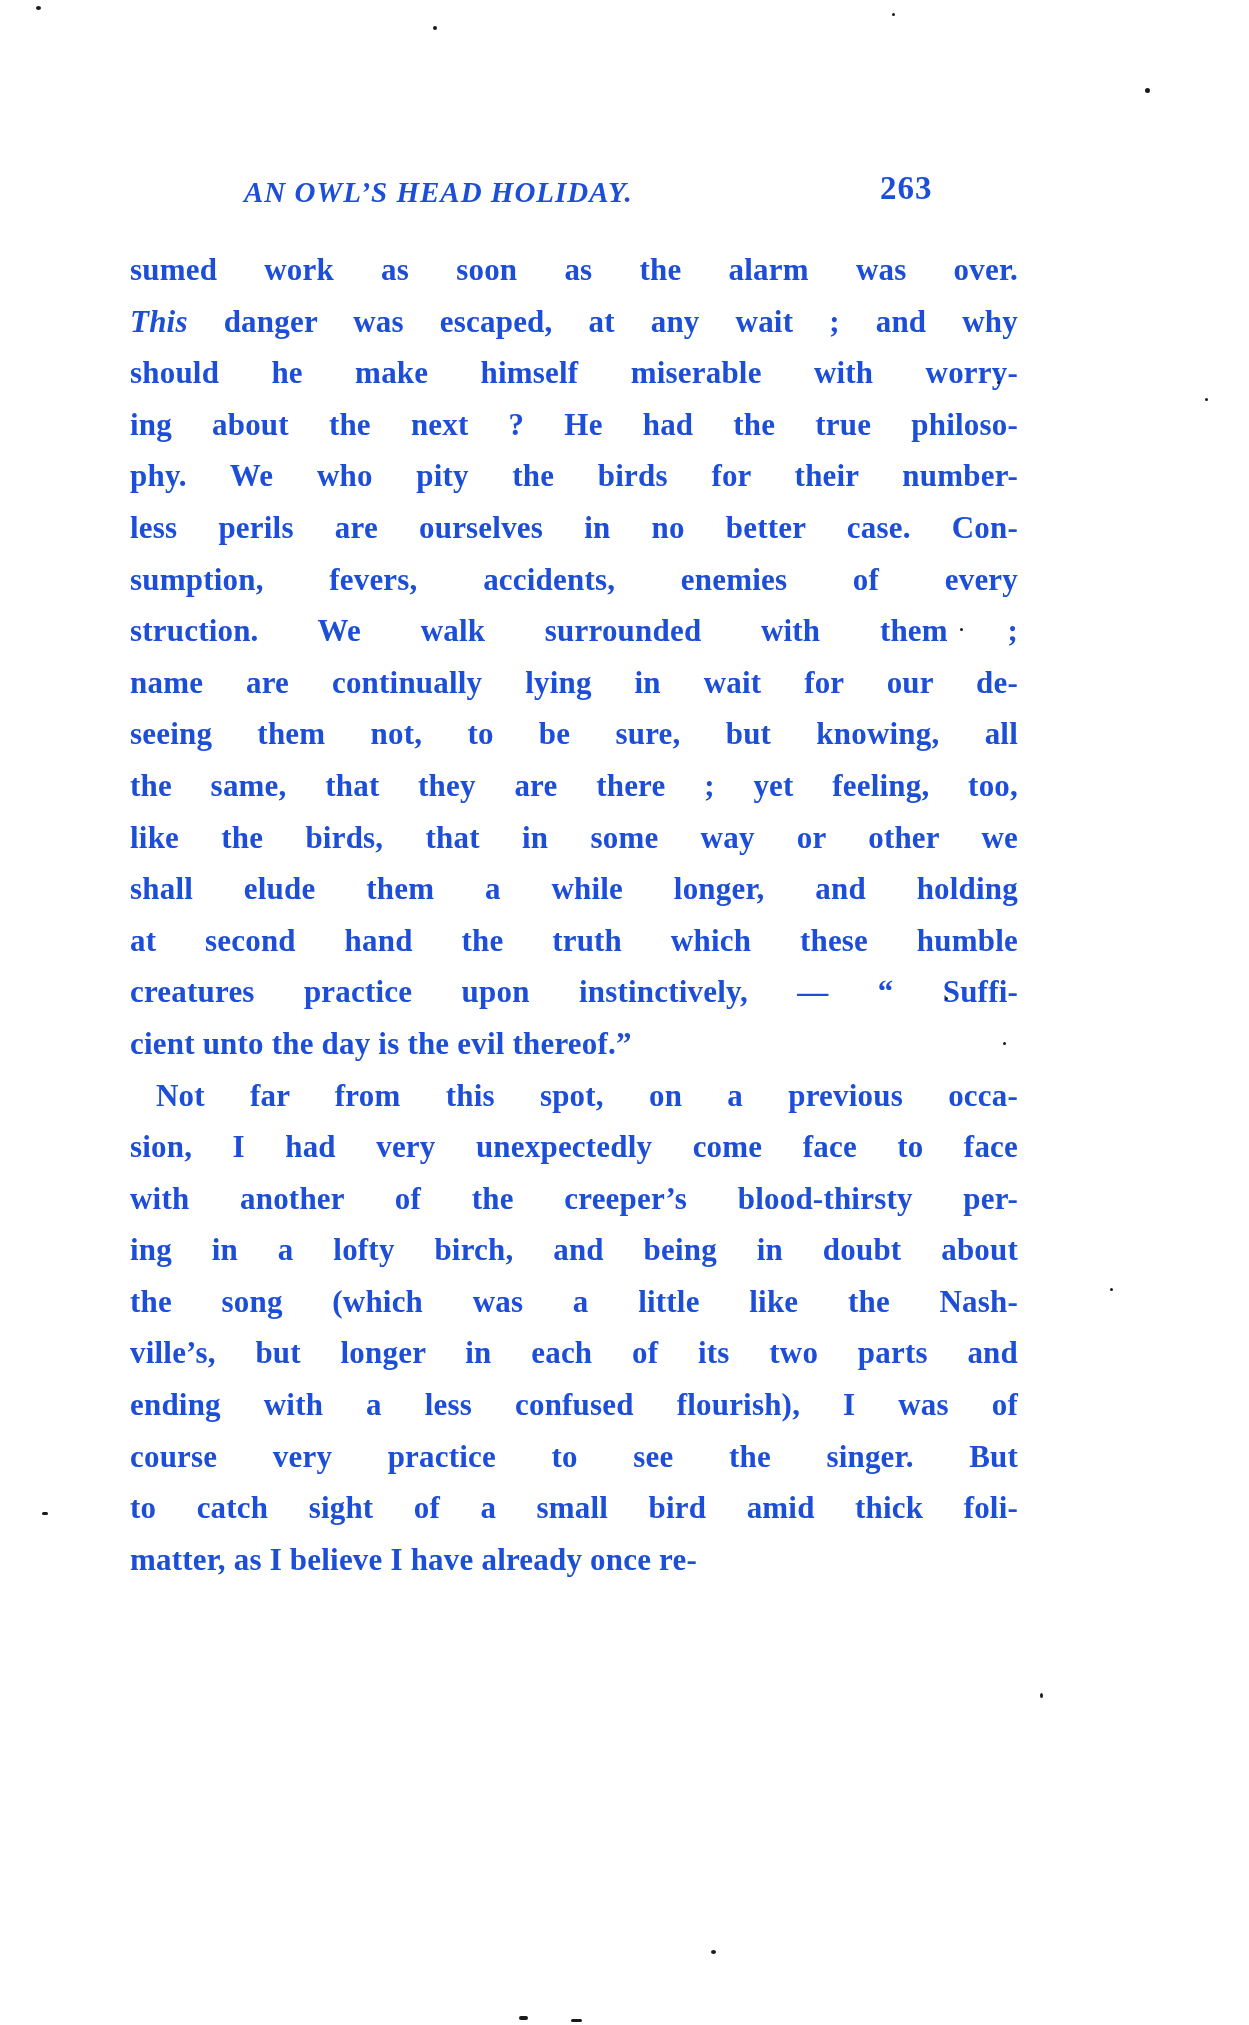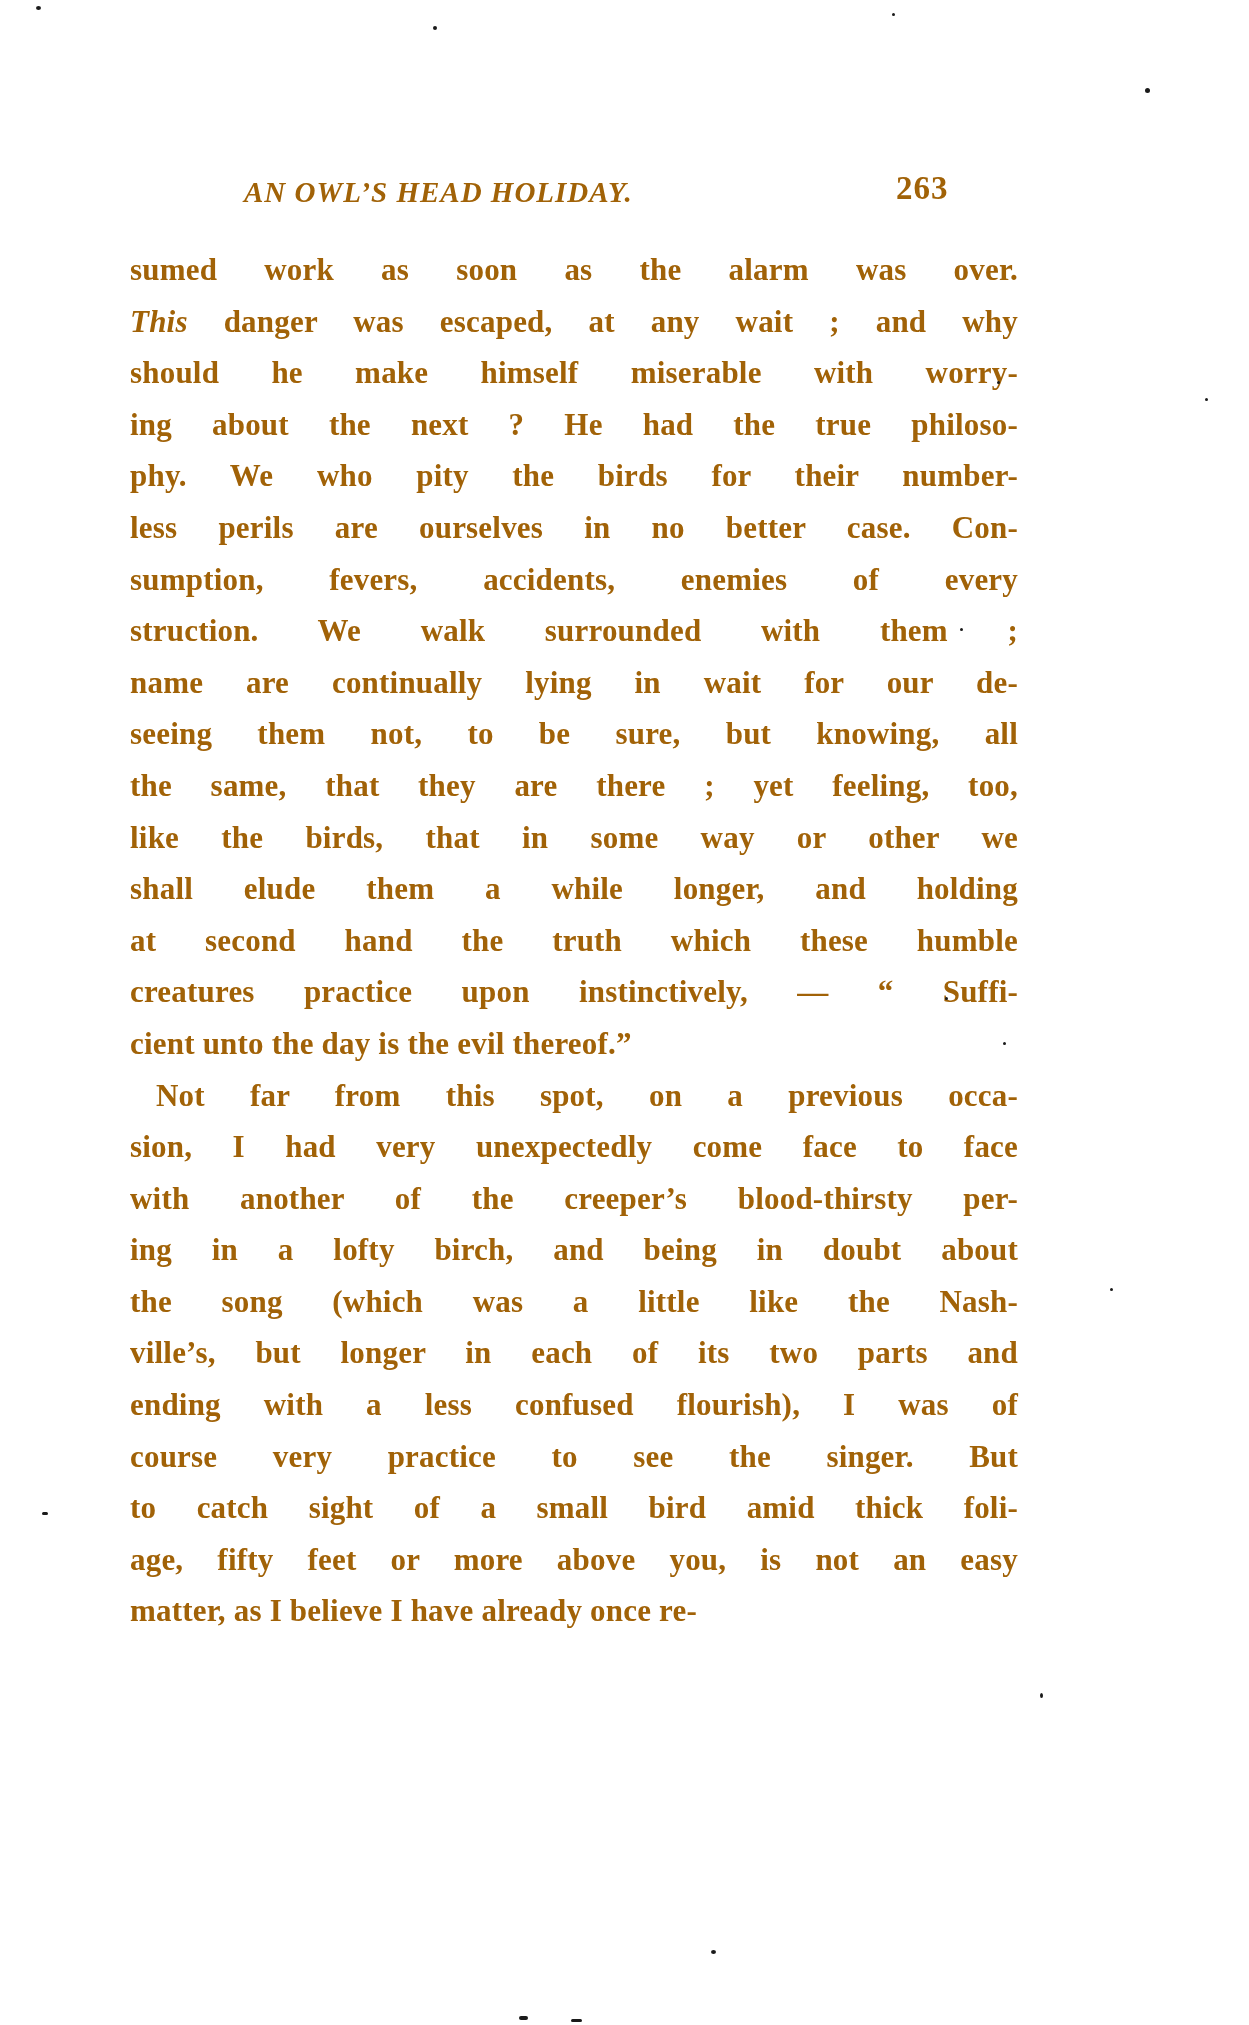--- a/index.html
+++ b/index.html
@@ -7,21 +7,21 @@
     padding: 0;
     background: #ffffff;
   }
   .page {
     position: relative;
     width: 1249px;
     height: 2025px;
     background: #ffffff;
     overflow: hidden;
     font-family: "Liberation Serif", "DejaVu Serif", serif;
-    color: #a16207;
+    color: #1d4ed8;
   }
   
   .head-title {
     position: absolute;
     left: 244px;
     top: 176px;
     width: 330px;
     text-align: center;
     font-style: italic;
     font-weight: 700;
@@ -29,21 +29,20 @@
     letter-spacing: 1px;
     white-space: nowrap;
   }
   .page-number {
     position: absolute;
     left: 880px;
     top: 170px;
     font-weight: 700;
     font-size: 33px;
     letter-spacing: 1px;
-    margin-left: 16px;
   }
   
   .body-text {
     position: absolute;
     left: 130px;
     top: 244px;
     width: 888px;
   }
   .line {
     font-size: 31px;
@@ -96,21 +95,20 @@
     <div class="para">
       <div class="line indent">Not far from this spot, on a previous occa-</div>
       <div class="line">sion, I had very unexpectedly come face to face</div>
       <div class="line">with another of the creeper’s blood-thirsty per-</div>
       <div class="line">ing in a lofty birch, and being in doubt about</div>
       <div class="line">the song (which was a little like the Nash-</div>
       <div class="line">ville’s, but longer in each of its two parts and</div>
       <div class="line">ending with a less confused flourish), I was of</div>
       <div class="line">course very practice to see the singer. But</div>
       <div class="line">to catch sight of a small bird amid thick foli-</div>
-      <div class="line">age, fifty feet or more above you, is not an easy</div>
       <div class="line last">matter, as I believe I have already once re-</div>
     </div>
 
   </div>
 
   <div class="speck" style="left:36px;  top:6px;    width:5px; height:4px;"></div>
   <div class="speck" style="left:433px; top:26px;   width:4px; height:4px;"></div>
   <div class="speck" style="left:892px; top:13px;   width:3px; height:3px;"></div>
   <div class="speck" style="left:1145px;top:88px;   width:5px; height:5px;"></div>
   <div class="speck" style="left:997px; top:381px;  width:3px; height:3px;"></div>

